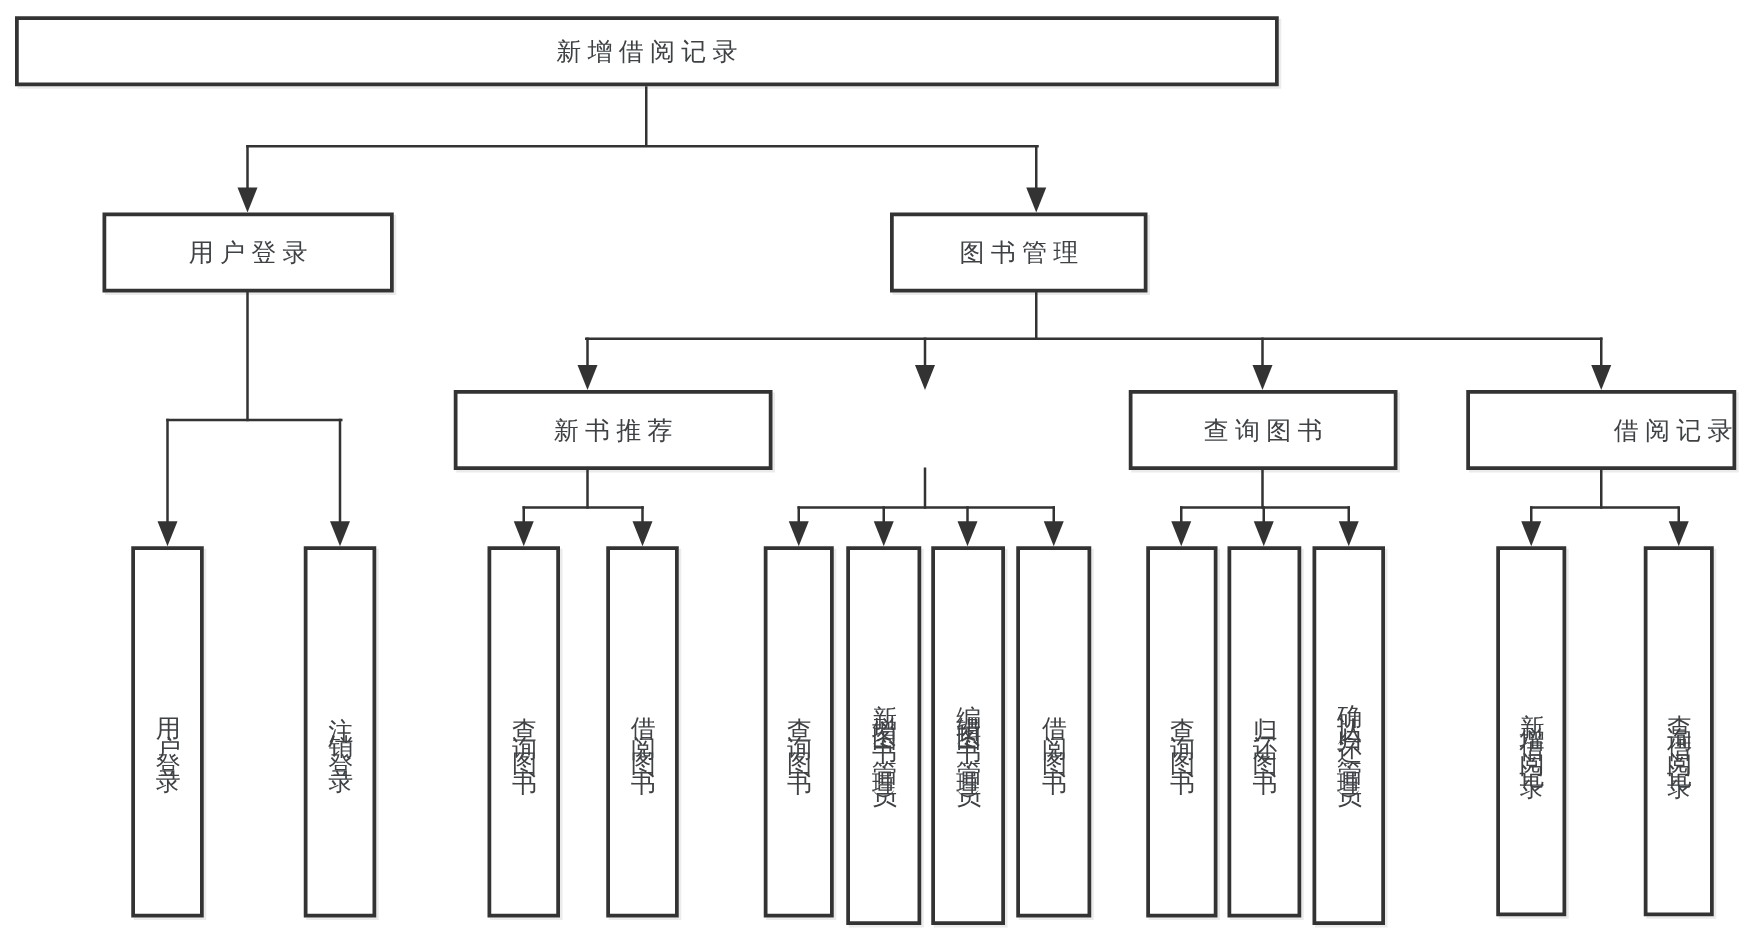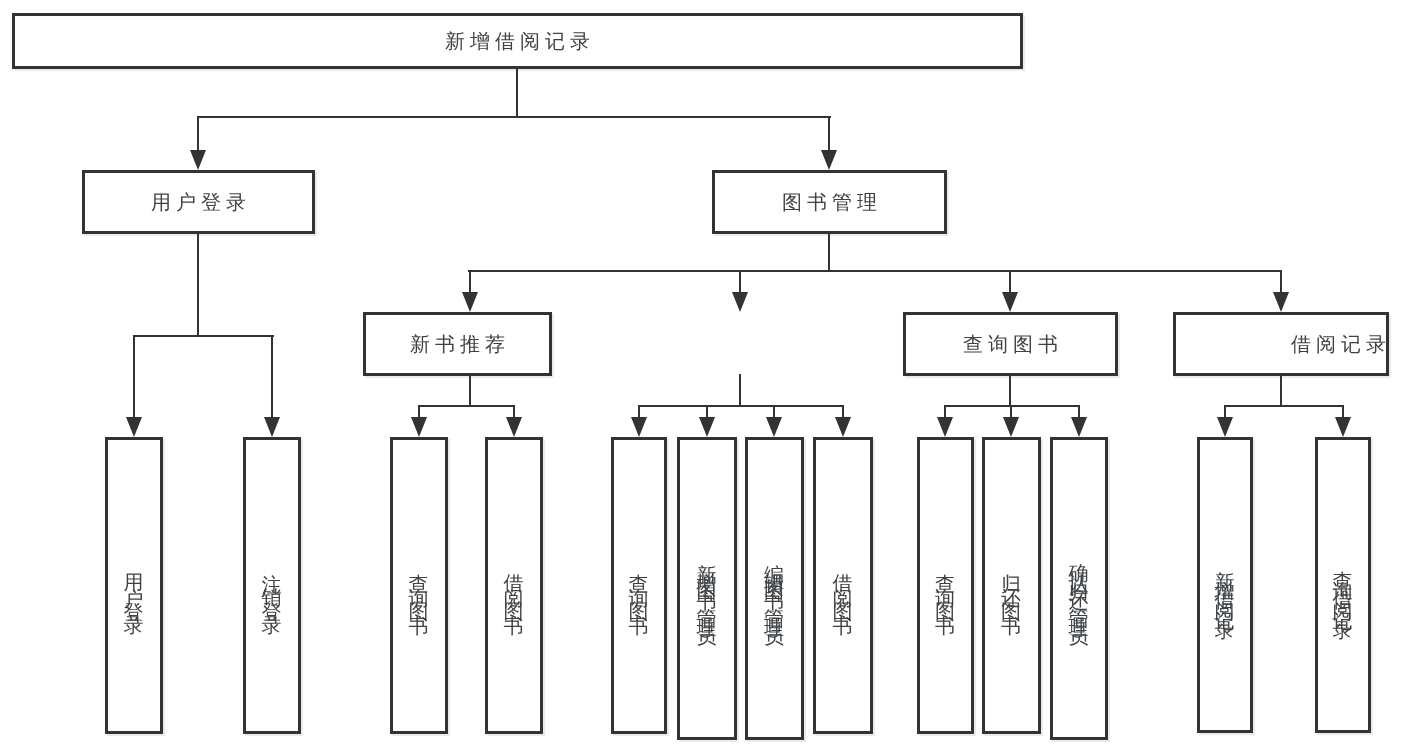--- a/index.html
+++ b/index.html
@@ -84,21 +84,21 @@
   <div class="vl" style="left:516px; top:69px; height:48px;"></div>
   <div class="hl" style="left:197px; top:116px; width:634px;"></div>
   <div class="vl" style="left:197px; top:116px; height:36px;"></div>
   <div class="arrow" style="left:190px; top:150px;"></div>
   <div class="vl" style="left:828px; top:116px; height:36px;"></div>
   <div class="arrow" style="left:821px; top:150px;"></div>
 
   <div class="box" style="left:82px; top:170px; width:233px; height:64px;">
     <span>用户登录</span>
   </div>
-  <div class="box" style="left:712px; top:170px; width:235px; height:64px;">
+  <div class="box" style="left:712px; top:170px; width:206px; height:64px;">
     <span>图书管理</span>
   </div>
 
   <div class="vl" style="left:197px; top:232px; height:105px;"></div>
   <div class="hl" style="left:133px; top:335px; width:141px;"></div>
   <div class="vl" style="left:133px; top:335px; height:84px;"></div>
   <div class="arrow" style="left:126px; top:417px;"></div>
   <div class="vl" style="left:271px; top:335px; height:84px;"></div>
   <div class="arrow" style="left:264px; top:417px;"></div>
 
@@ -106,21 +106,21 @@
   <div class="hl" style="left:468px; top:270px; width:814px;"></div>
   <div class="vl" style="left:469px; top:270px; height:25px;"></div>
   <div class="arrow" style="left:462px; top:292px;"></div>
   <div class="vl" style="left:739px; top:270px; height:25px;"></div>
   <div class="arrow" style="left:732px; top:292px;"></div>
   <div class="vl" style="left:1009px; top:270px; height:25px;"></div>
   <div class="arrow" style="left:1002px; top:292px;"></div>
   <div class="vl" style="left:1280px; top:270px; height:25px;"></div>
   <div class="arrow" style="left:1273px; top:292px;"></div>
 
-  <div class="box" style="left:363px; top:312px; width:189px; height:64px;">
+  <div class="box" style="left:363px; top:312px; width:255px; height:64px;">
     <span>新书推荐</span>
   </div>
   <div class="box" style="left:903px; top:312px; width:215px; height:64px;">
     <span>查询图书</span>
   </div>
   <div class="box" style="left:1173px; top:312px; width:216px; height:64px;justify-content:flex-end;">
     <span>借阅记录</span>
   </div>
 
   <div class="vl" style="left:469px; top:374px; height:33px;"></div>

